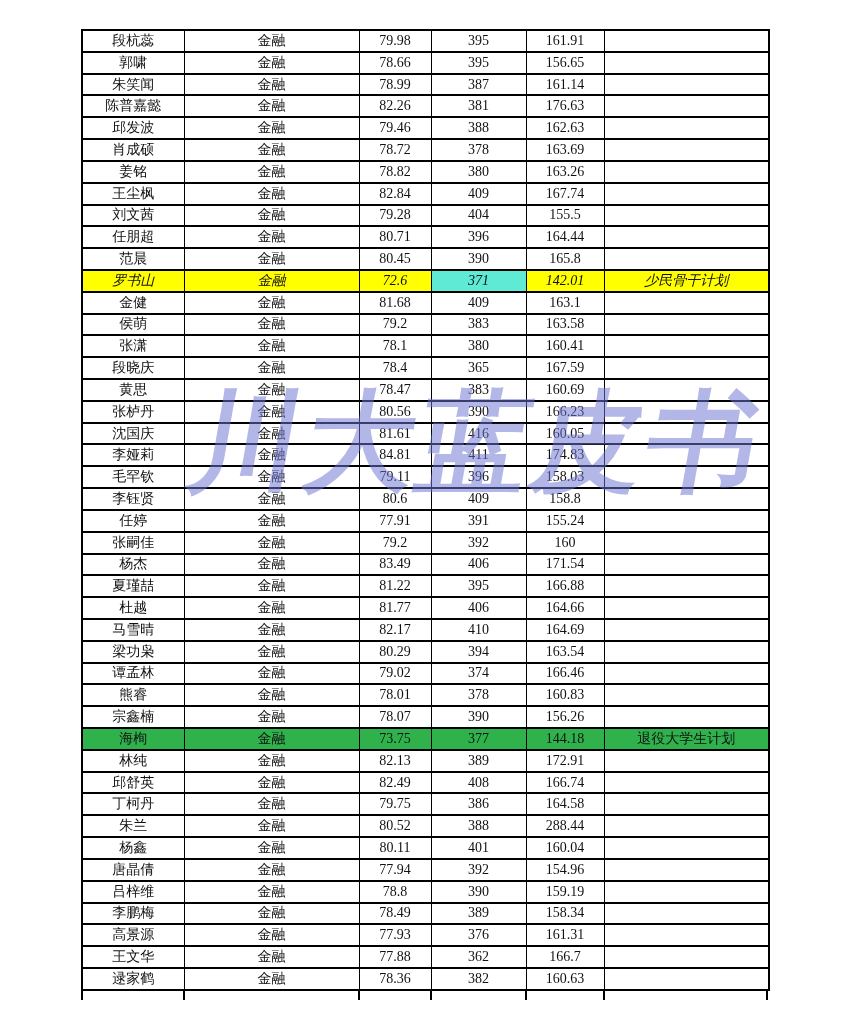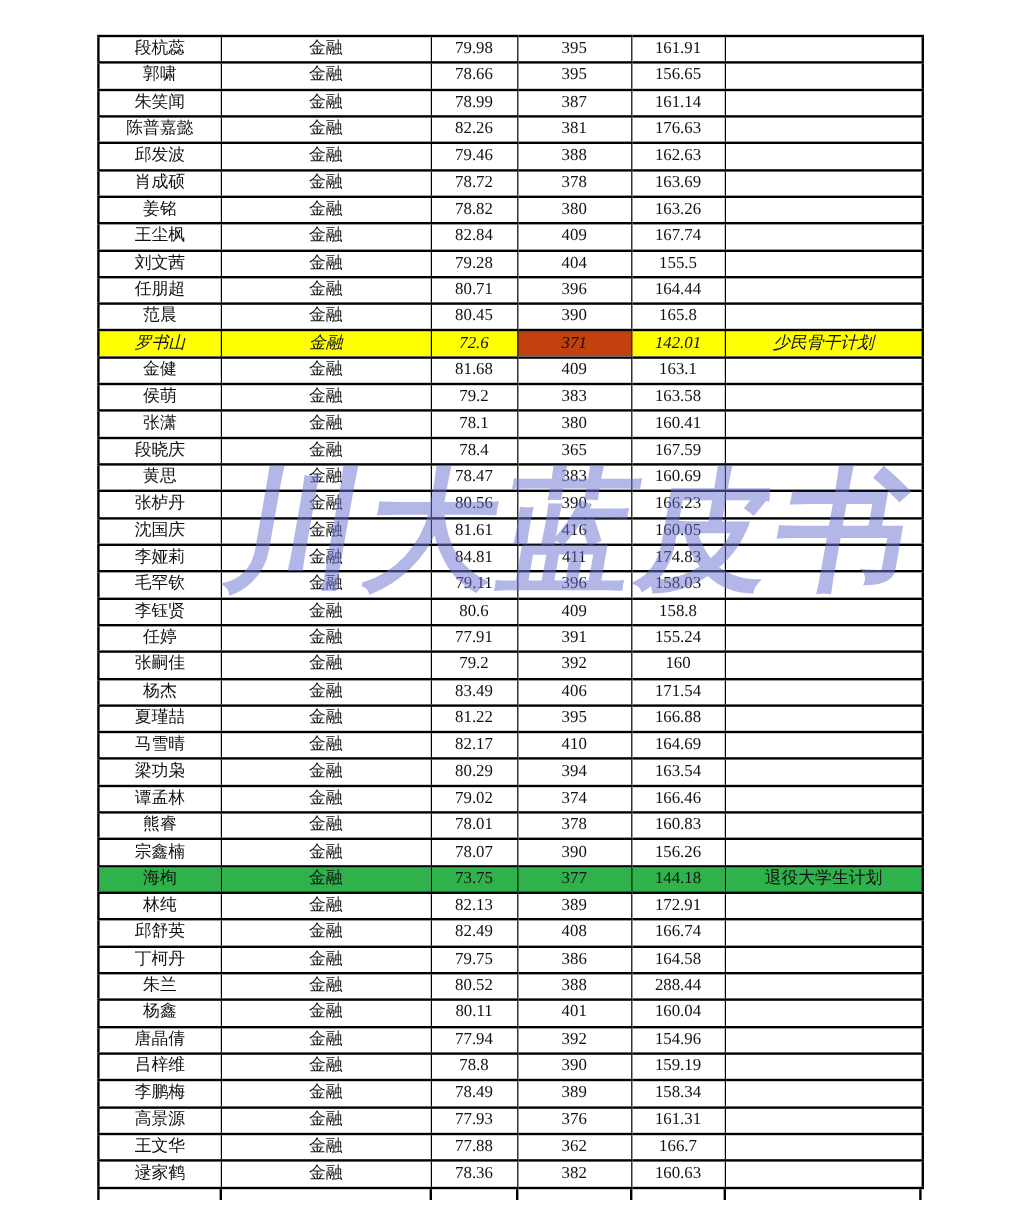--- a/index.html
+++ b/index.html
@@ -169,21 +169,21 @@
     <td>金融</td>
     <td>80.45</td>
     <td>390</td>
     <td>165.8</td>
     <td></td>
   </tr>
         <tr class="hl-yellow">
     <td style="background-color: rgb(255, 255, 0);">罗书山</td>
     <td style="background-color: rgb(255, 255, 0);">金融</td>
     <td style="background-color: rgb(255, 255, 0); margin-top: 24px;">72.6</td>
-    <td style="background-color: #c2410c;">371</td>
+    <td style="background-color: #5eead4;">371</td>
     <td style="background-color: rgb(255, 255, 0);">142.01</td>
     <td style="background-color: rgb(255, 255, 0);">少民骨干计划</td>
   </tr>
         <tr>
     <td>金健</td>
     <td>金融</td>
     <td>81.68</td>
     <td>409</td>
     <td>163.1</td>
     <td></td>
@@ -283,20 +283,28 @@
     <td>406</td>
     <td>171.54</td>
     <td></td>
   </tr>
         <tr>
     <td>夏瑾喆</td>
     <td>金融</td>
     <td>81.22</td>
     <td>395</td>
     <td>166.88</td>
+    <td></td>
+  </tr>
+        <tr>
+    <td>杜越</td>
+    <td>金融</td>
+    <td>81.77</td>
+    <td>406</td>
+    <td>164.66</td>
     <td></td>
   </tr>
         <tr>
     <td>马雪晴</td>
     <td>金融</td>
     <td>82.17</td>
     <td>410</td>
     <td>164.69</td>
     <td></td>
   </tr>

